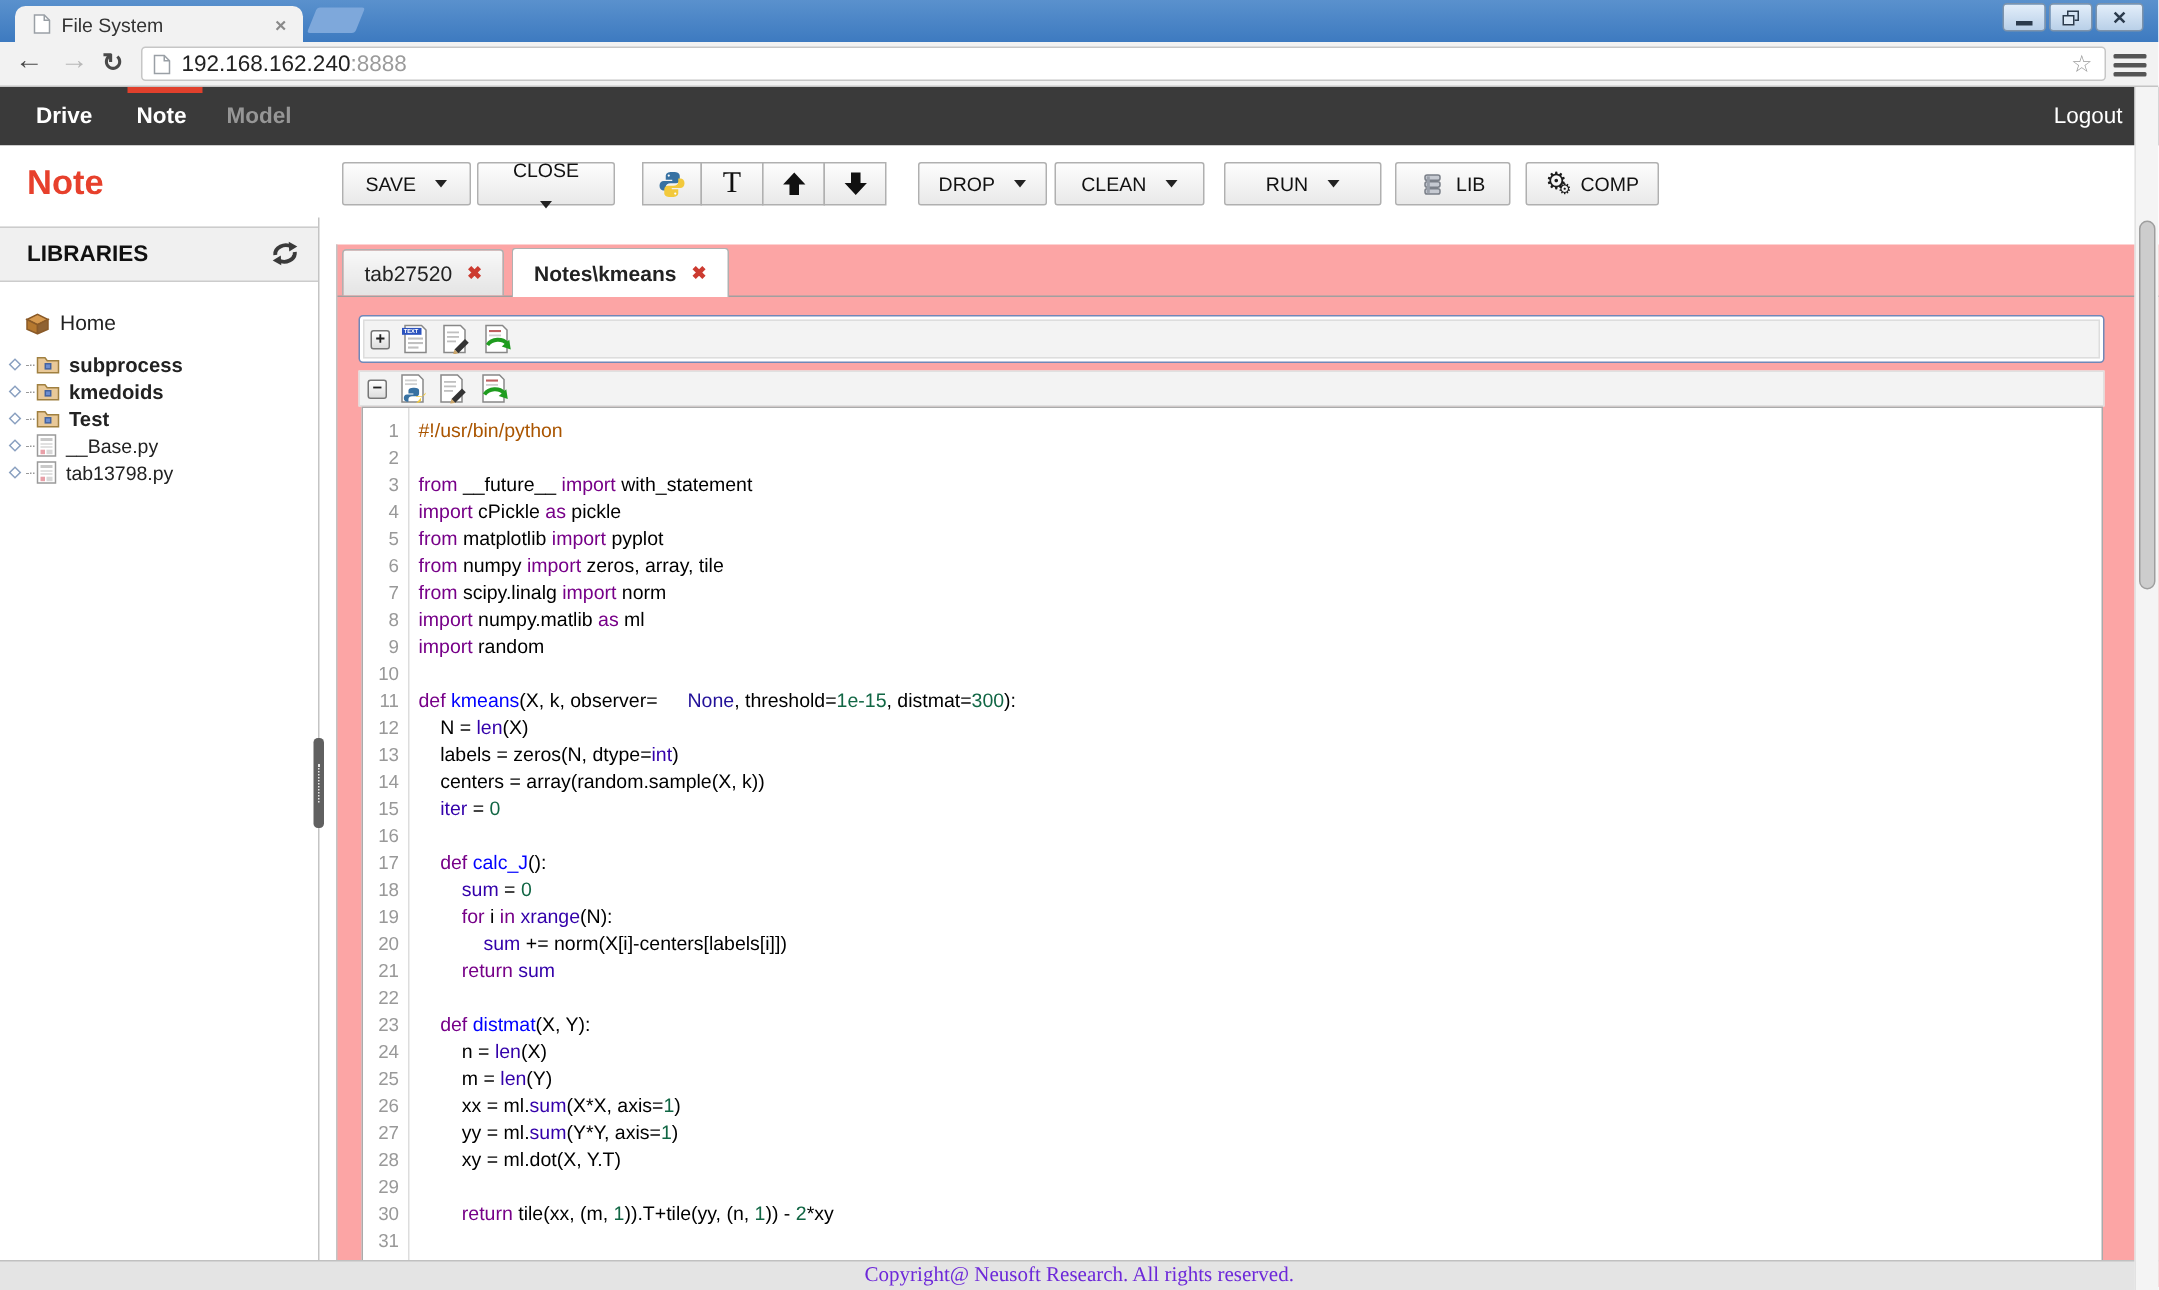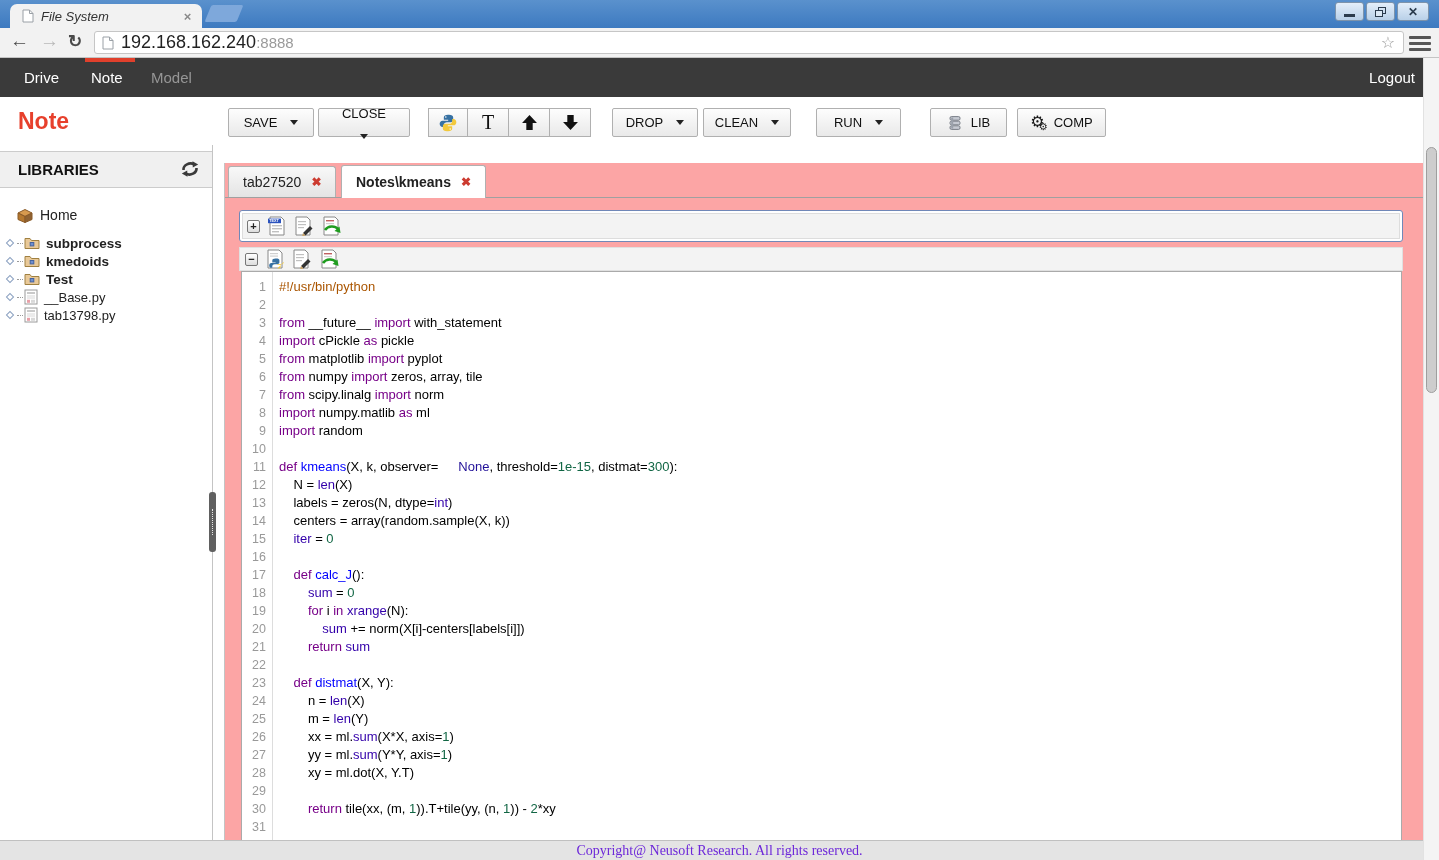--- a/index.html
+++ b/index.html
@@ -3,21 +3,21 @@
 <meta charset="utf-8">
 <style>
   * { margin:0; padding:0; box-sizing:border-box; }
   html,body { width:1439px; height:860px; overflow:hidden; font-family:"Liberation Sans", sans-serif; background:#fff; }
   #stage { position:relative; width:1439px; height:860px; overflow:hidden; }
 
   
   #titlebar { position:absolute; left:0; top:0; width:1439px; height:28px;
     background:linear-gradient(180deg,#5a91cd,#3d7ac0); }
   .btab { position:absolute; left:10px; top:4px; width:192px; height:24px; background:#f2f2f2;
-    border-radius:7px 7px 0 0; display:flex; align-items:center; padding:0 8px 0 12px;font-style:italic; }
+    border-radius:7px 7px 0 0; display:flex; align-items:center; padding:0 8px 0 12px; }
   .btab-title { font-size:13px; color:#333; margin-left:7px; flex:1; }
   .btab-close { color:#8a8a8a; font-size:13px; font-weight:bold; padding:0 3px; cursor:default; }
   .newtab { position:absolute; left:208px; top:5px; width:32px; height:17px; background:#7ea8db;
     transform:skewX(-22deg); border-radius:2px; }
   .winbtns { position:absolute; right:10px; top:2px; display:flex; gap:2px; }
   .winbtn { width:29px; height:19px; background:linear-gradient(180deg,#e3eefa,#b9d0e8);
     border:1px solid #7d93ab; border-radius:3px; display:flex; align-items:center; justify-content:center; }
   .glyph-min { width:11px; height:3px; background:#2b3b4d; margin-top:8px; }
   .glyph-restore { position:relative; width:11px; height:10px; }
   .glyph-restore i { position:absolute; width:8px; height:7px; border:1.5px solid #2b3b4d; background:transparent; display:block; }
@@ -26,48 +26,48 @@
   .glyph-close { color:#2b3b4d; font-size:12px; font-weight:bold; line-height:1; }
 
   #btoolbar { position:absolute; left:0; top:28px; width:1439px; height:30px; background:#f2f2f2; border-bottom:1px solid #c4c4c4; }
   .navarrow { position:absolute; top:2px; font-size:19px; font-weight:bold; }
   .back { left:10px; color:#4a4a4a; }
   .fwd  { left:40px; color:#b8b8b8; }
   .reload { left:68px; top:3px; font-size:17px; color:#4a4a4a; }
   .omnibox { position:absolute; left:94px; top:3px; width:1310px; height:23px; background:#fff;
     border:1px solid #c6c6c6; border-radius:3px; display:flex; align-items:center; padding-left:7px; }
   .omni-doc { margin-right:7px; }
-  .omni-host { font-size:18px; color:#222; }
+  .omni-host { font-size:15px; color:#222; }
   .omni-port { font-size:15px; color:#9a9a9a; }
   .star { position:absolute; right:8px; font-size:16px; color:#9a9a9a; top:1px; }
   .hamburger { position:absolute; right:8px; top:8px; width:22px; display:flex; flex-direction:column; gap:3px; }
   .hamburger i { display:block; height:3px; background:#555; border-radius:1px; }
 
   
   #appnav { position:absolute; left:0; top:58px; width:1439px; height:39px; background:#3a3a3a; }
-  .nav-item { position:absolute; top:0; height:39px; line-height:39px; font-size:15px; font-weight:normal; color:#fff; }
+  .nav-item { position:absolute; top:0; height:39px; line-height:39px; font-size:15px; font-weight:bold; color:#fff; }
   .nav-drive { left:24px; } .nav-note { left:91px; } .nav-model { left:151px; color:#969696; }
   .nav-indicator { position:absolute; left:85px; top:0; width:50px; height:4px; background:#e0402c; }
   .nav-logout { position:absolute; right:24px; top:0; height:39px; line-height:39px; font-size:15px; color:#fff; font-weight:normal; }
 
   
   #pagehdr { position:absolute; left:0; top:97px; width:1439px; height:48px; background:#fff; }
   .page-title { position:absolute; left:18px; top:0; height:48px; line-height:48px; font-size:23px; font-weight:bold; color:#e7402c; }
   .hbtn { position:absolute; top:11px; height:29px; border:1px solid #b0b0b0; border-radius:2px;
     background:linear-gradient(180deg,#fdfdfd,#e9e9e9); display:flex; align-items:center; justify-content:center;
     font-size:13px; color:#111; gap:13px; cursor:default; }
   .caret { width:0; height:0; border-left:4px solid transparent; border-right:4px solid transparent; border-top:5px solid #222; }
   .b-save{left:228px;width:86px;} .b-close{left:318px;width:92px;flex-direction:column;}
   .btn-group { position:absolute; left:428px; top:11px; display:flex; }
   .tbtn { width:42px; height:29px; border:1px solid #b0b0b0; background:linear-gradient(180deg,#fdfdfd,#e9e9e9);
     display:flex; align-items:center; justify-content:center; margin-left:-1px; }
   .tbtn:first-child { margin-left:0; width:40px; }
   .t-glyph { font-family:"Liberation Serif", serif; font-size:20px; color:#111; }
-  .b-drop{left:612px;width:86px;} .b-clean{left:703px;width:88px;}
-  .b-run{left:816px;width:85px;} .b-lib{left:930px;width:77px;gap:8px;} .b-comp{left:1017px;width:89px;gap:6px;}
+  .b-drop{left:612px;width:86px;} .b-clean{left:703px;width:100px;}
+  .b-run{left:816px;width:105px;} .b-lib{left:930px;width:77px;gap:8px;} .b-comp{left:1017px;width:89px;gap:6px;}
   .gear1 { font-size:16px; line-height:1; color:#1a1a1a; }
   .gear2 { font-size:10px; line-height:1; color:#1a1a1a; margin:8px 0 0 -6px; }
 
   
   #sidebar { position:absolute; left:0; top:145px; width:213px; height:695px; background:#fff; border-right:1px solid #c4c4c4; }
   .lib-bar { position:relative; margin-top:6px; height:37px; background:#f0f0f0; border-top:1px solid #ccc; border-bottom:1px solid #ccc;
     line-height:35px; padding-left:18px; font-size:15px; font-weight:bold; color:#111; }
   .lib-refresh { position:absolute; right:12px; top:8px; }
   .tree { padding-top:14px; }
   .trow { display:flex; align-items:center; height:18px; padding-left:4px; font-size:13px; color:#222; }

